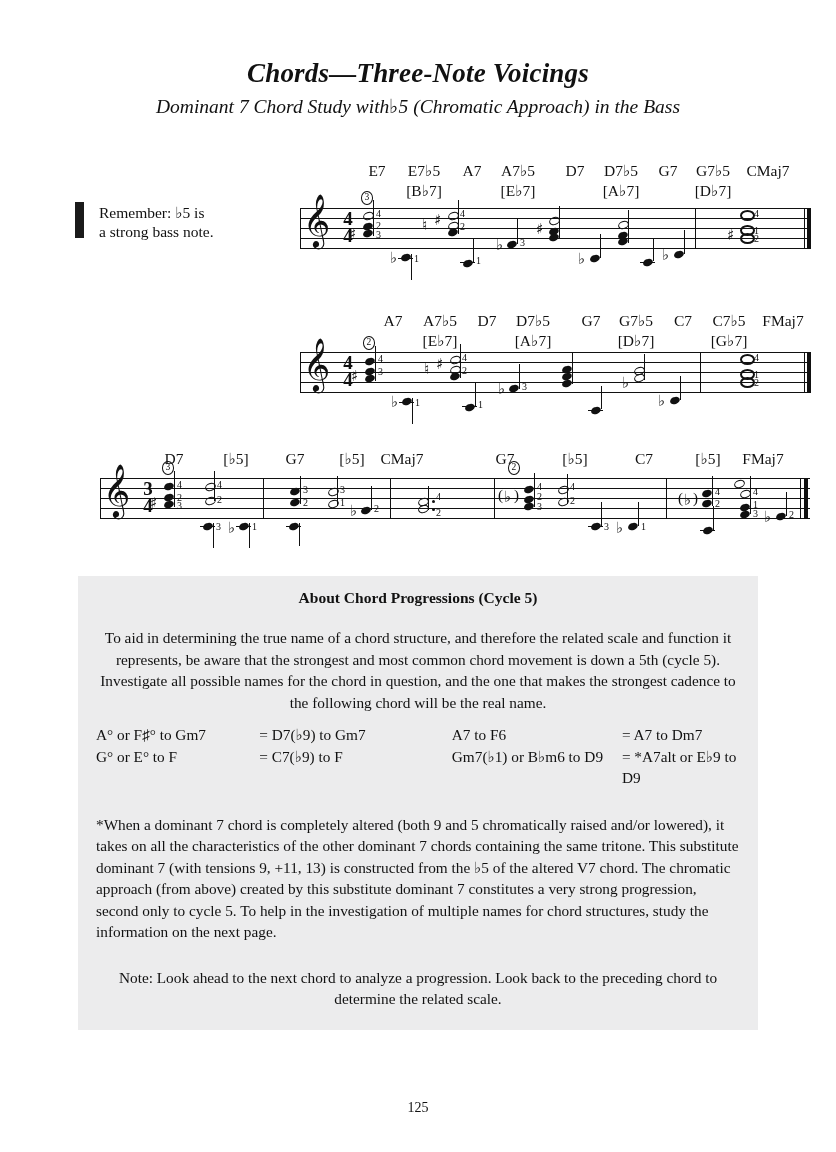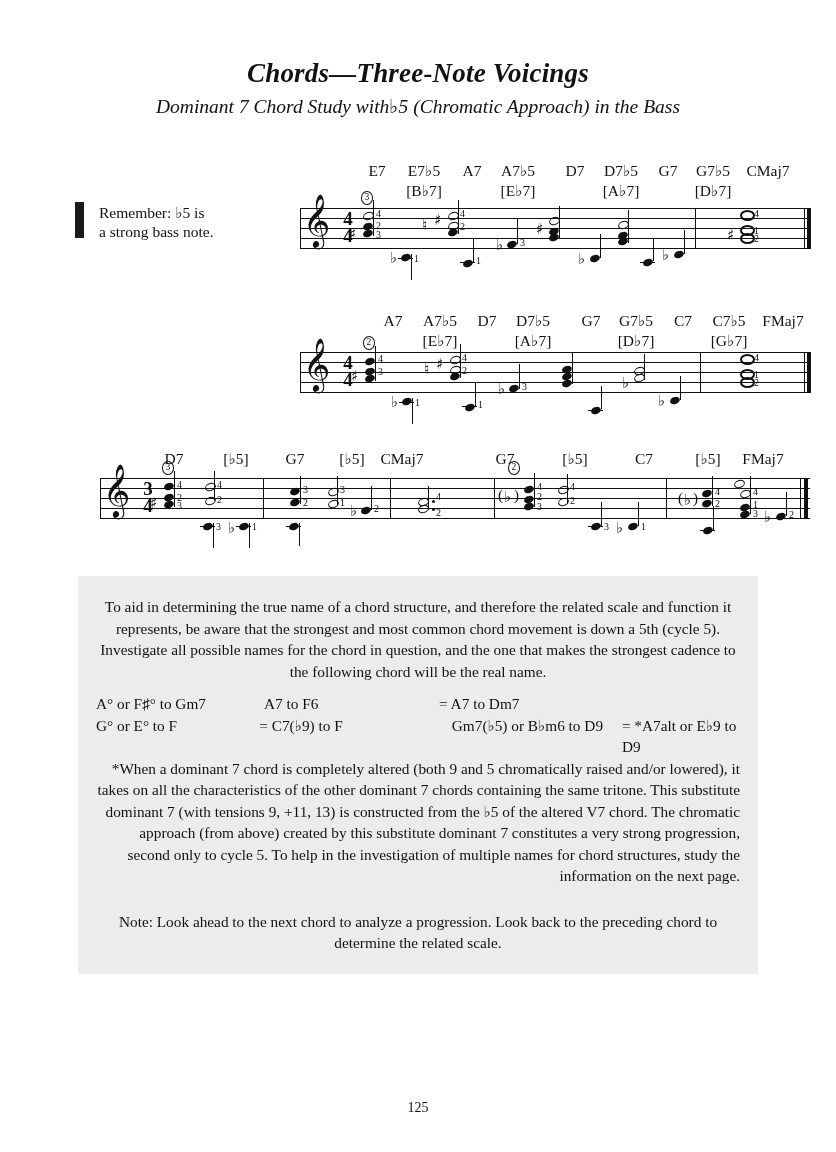--- a/index.html
+++ b/index.html
@@ -222,24 +222,25 @@
     padding-left: 18px;
     font-size: 15.3px;
     line-height: 21.5px;
   }
   .ex-row { display: flex; }
   .ex-c1 { width: 168px; }
   .ex-c2 { width: 198px; }
   .ex-c3 { width: 175px; }
   .ex-c4 { width: 140px; }
   .ib-foot {
-    text-align: right;
+    text-align: left;
     font-size: 15.3px;
     line-height: 21.5px;
     padding: 0 18px;
+    margin-top: 25px;
   }
   .ib-note {
     text-align: center;
     font-size: 15.3px;
     line-height: 21.5px;
     padding: 0 22px 20px 22px;
     margin-top: 24px;
   }
 
   .pagenum {
@@ -607,32 +608,34 @@
     <div class="fing" style="left:689px; top:32px;">2</div>
 
     <div class="ledger" style="left:600px; top:52px;"></div>
     <div class="nh" style="left:603px; top:49px;"></div>
     <div class="stem" style="left:613px; top:28px; height:24px;"></div>
 
     <div class="nh open" style="left:634px; top:2px;"></div>
   </div>
 
   <div class="infobox">
+    <div class="ib-head">About Chord Progressions (Cycle 5)</div>
     <div class="ib-para">To aid in determining the true name of a chord structure, and therefore the related scale and function it represents, be aware that the strongest and most common chord movement is down a 5th (cycle 5). Investigate all possible names for the chord in question, and the one that makes the strongest cadence to the following chord will be the real name.</div>
 
     <div class="ex-table">
       <div class="ex-row">
         <div class="ex-c1">A° or F♯° to Gm7</div>
+        <div class="ex-c2">=  D7(♭9) to Gm7</div>
         <div class="ex-c3">A7 to F6</div>
         <div class="ex-c4">=  A7 to Dm7</div>
       </div>
       <div class="ex-row">
         <div class="ex-c1">G° or E° to F</div>
         <div class="ex-c2">=  C7(♭9) to F</div>
-        <div class="ex-c3">Gm7(♭5) or B♭m6 to D9</div>
+        <div class="ex-c3">Gm7(♭1) or B♭m6 to D9</div>
         <div class="ex-c4">=  *A7alt or E♭9 to D9</div>
       </div>
     </div>
 
     <div class="ib-foot">*When a dominant 7 chord is completely altered (both 9 and 5 chromatically raised and/or lowered), it takes on all the characteristics of the other dominant 7 chords containing the same tritone. This substitute dominant 7 (with tensions 9, +11, 13) is constructed from the ♭5 of the altered V7 chord. The chromatic approach (from above) created by this substitute dominant 7 constitutes a very strong progression, second only to cycle 5. To help in the investigation of multiple names for chord structures, study the information on the next page.</div>
     <div class="ib-note">Note:  Look ahead to the next chord to analyze a progression. Look back to the preceding chord to determine the related scale.</div>
   </div>
 
   <div class="pagenum">125</div>
 </div>

